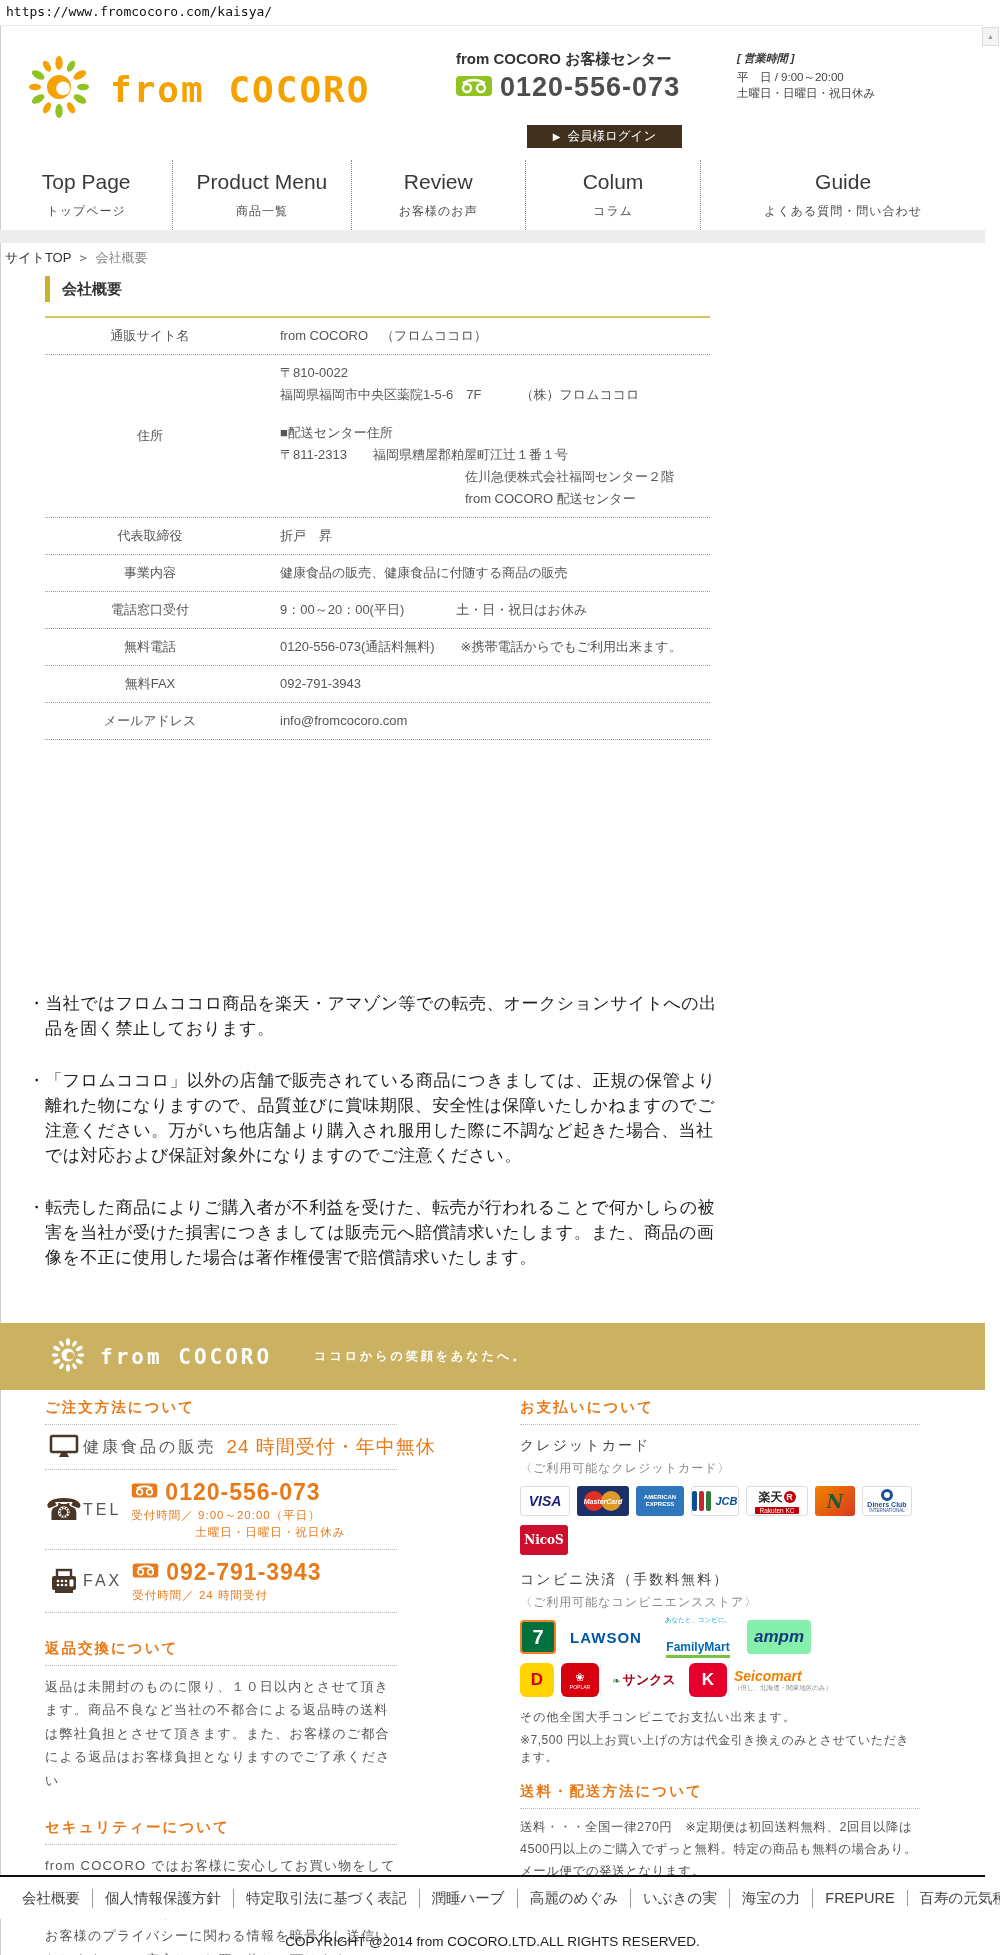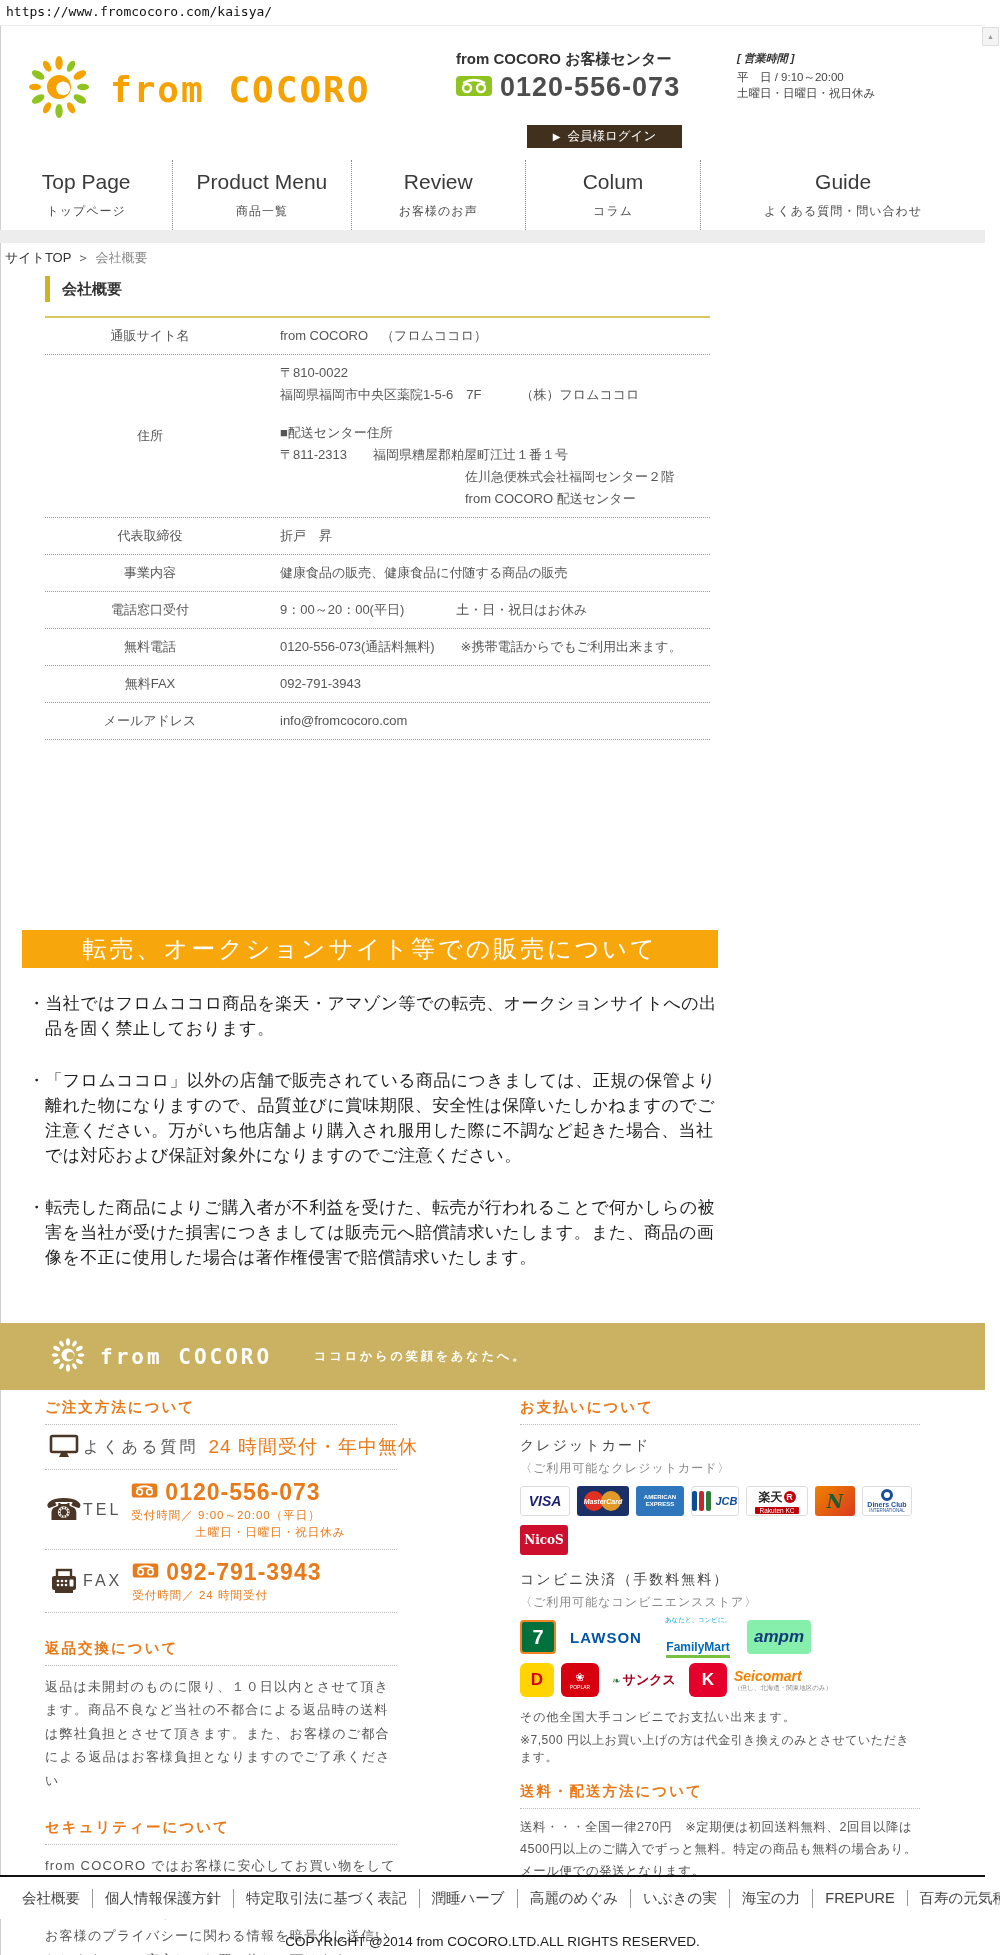--- a/index.html
+++ b/index.html
@@ -149,21 +149,21 @@
           <ellipse transform="rotate(330 40 40)" cx="40" cy="14" rx="3.5" ry="6.5" fill="#F5A200"></ellipse>
           <circle cx="40" cy="40" r="13" fill="#F5A200"></circle>
           <circle cx="44.5" cy="41.5" r="7.5" fill="#fff"></circle>
         </g>
       </svg>
     </span>
     <span class="logo-text"><span>from</span> <span>COCORO</span></span>
   </div>
   <div class="support-label">from COCORO お客様センター</div>
   <div class="hours-bracket">[ 営業時間 ]</div>
-  <div class="hours-weekday">平　日 / 9:10～20:00</div>
+  <div class="hours-weekday">平　日 / 9:00～20:00</div>
   <div class="hours-holiday">土曜日・日曜日・祝日休み</div>
   <div class="phone-row">
     <span>
       <svg width="36" height="24" viewBox="0 0 36 24">
           <rect x="0" y="2" width="36" height="20" rx="4" fill="#8FC31F"></rect>
           <path d="M7 9 Q18 3 29 9" stroke="#fff" stroke-width="2.5" fill="none"></path>
           <circle cx="11" cy="14" r="4" fill="none" stroke="#fff" stroke-width="2.4"></circle>
           <circle cx="25" cy="14" r="4" fill="none" stroke="#fff" stroke-width="2.4"></circle>
         </svg>
     </span>
@@ -259,21 +259,20 @@
         </div>
     </div>
     <div class="trow">
       <span class="tlabel">メールアドレス</span>
       <div class="tvalue">
           <div class="line">info@fromcocoro.com</div>
         </div>
     </div>
   </div>
 
-  <div class="banner">転売、オークションサイト等での販売について</div>
   <div class="bullets">
     <div class="bullet">・当社ではフロムココロ商品を楽天・アマゾン等での転売、オークションサイトへの出品を固く禁止しております。</div>
     <div class="bullet">・「フロムココロ」以外の店舗で販売されている商品につきましては、正規の保管より離れた物になりますので、品質並びに賞味期限、安全性は保障いたしかねますのでご注意ください。万がいち他店舗より購入され服用した際に不調など起きた場合、当社では対応および保証対象外になりますのでご注意ください。</div>
     <div class="bullet">・転売した商品によりご購入者が不利益を受けた、転売が行われることで何かしらの被害を当社が受けた損害につきましては販売元へ賠償請求いたします。また、商品の画像を不正に使用した場合は著作権侵害で賠償請求いたします。</div>
   </div>
 
   <div class="tanband">
     <span>
       <svg width="40" height="40" viewBox="0 0 80 80">
         <g fill="#fff">
@@ -301,21 +300,21 @@
   <div class="fcol-left">
     <div class="fhead">ご注文方法について</div>
     <div class="fdots"></div>
     <div class="order-row">
       <span class="order-icon">
         <svg width="30" height="26" viewBox="0 0 30 26">
             <rect x="2" y="2" width="26" height="16" rx="1.5" fill="none" stroke="#4A3626" stroke-width="2.6"></rect>
             <path d="M10 23 L20 23 L18 19 L12 19 Z" fill="#4A3626"></path>
           </svg>
       </span>
-      <span class="order-label">よくある質問</span>
+      <span class="order-label">健康食品の販売</span>
       <span class="order-value">24 時間受付・年中無休</span>
     </div>
     <div class="order-row">
       <span class="order-icon phone-glyph">☎</span>
       <span class="order-label">TEL</span>
       <div>
         <div class="num-line">
           <span>
             <svg width="27" height="17" viewBox="0 0 36 24">
                 <rect x="0" y="2" width="36" height="20" rx="4" fill="#E87A1A"></rect>

